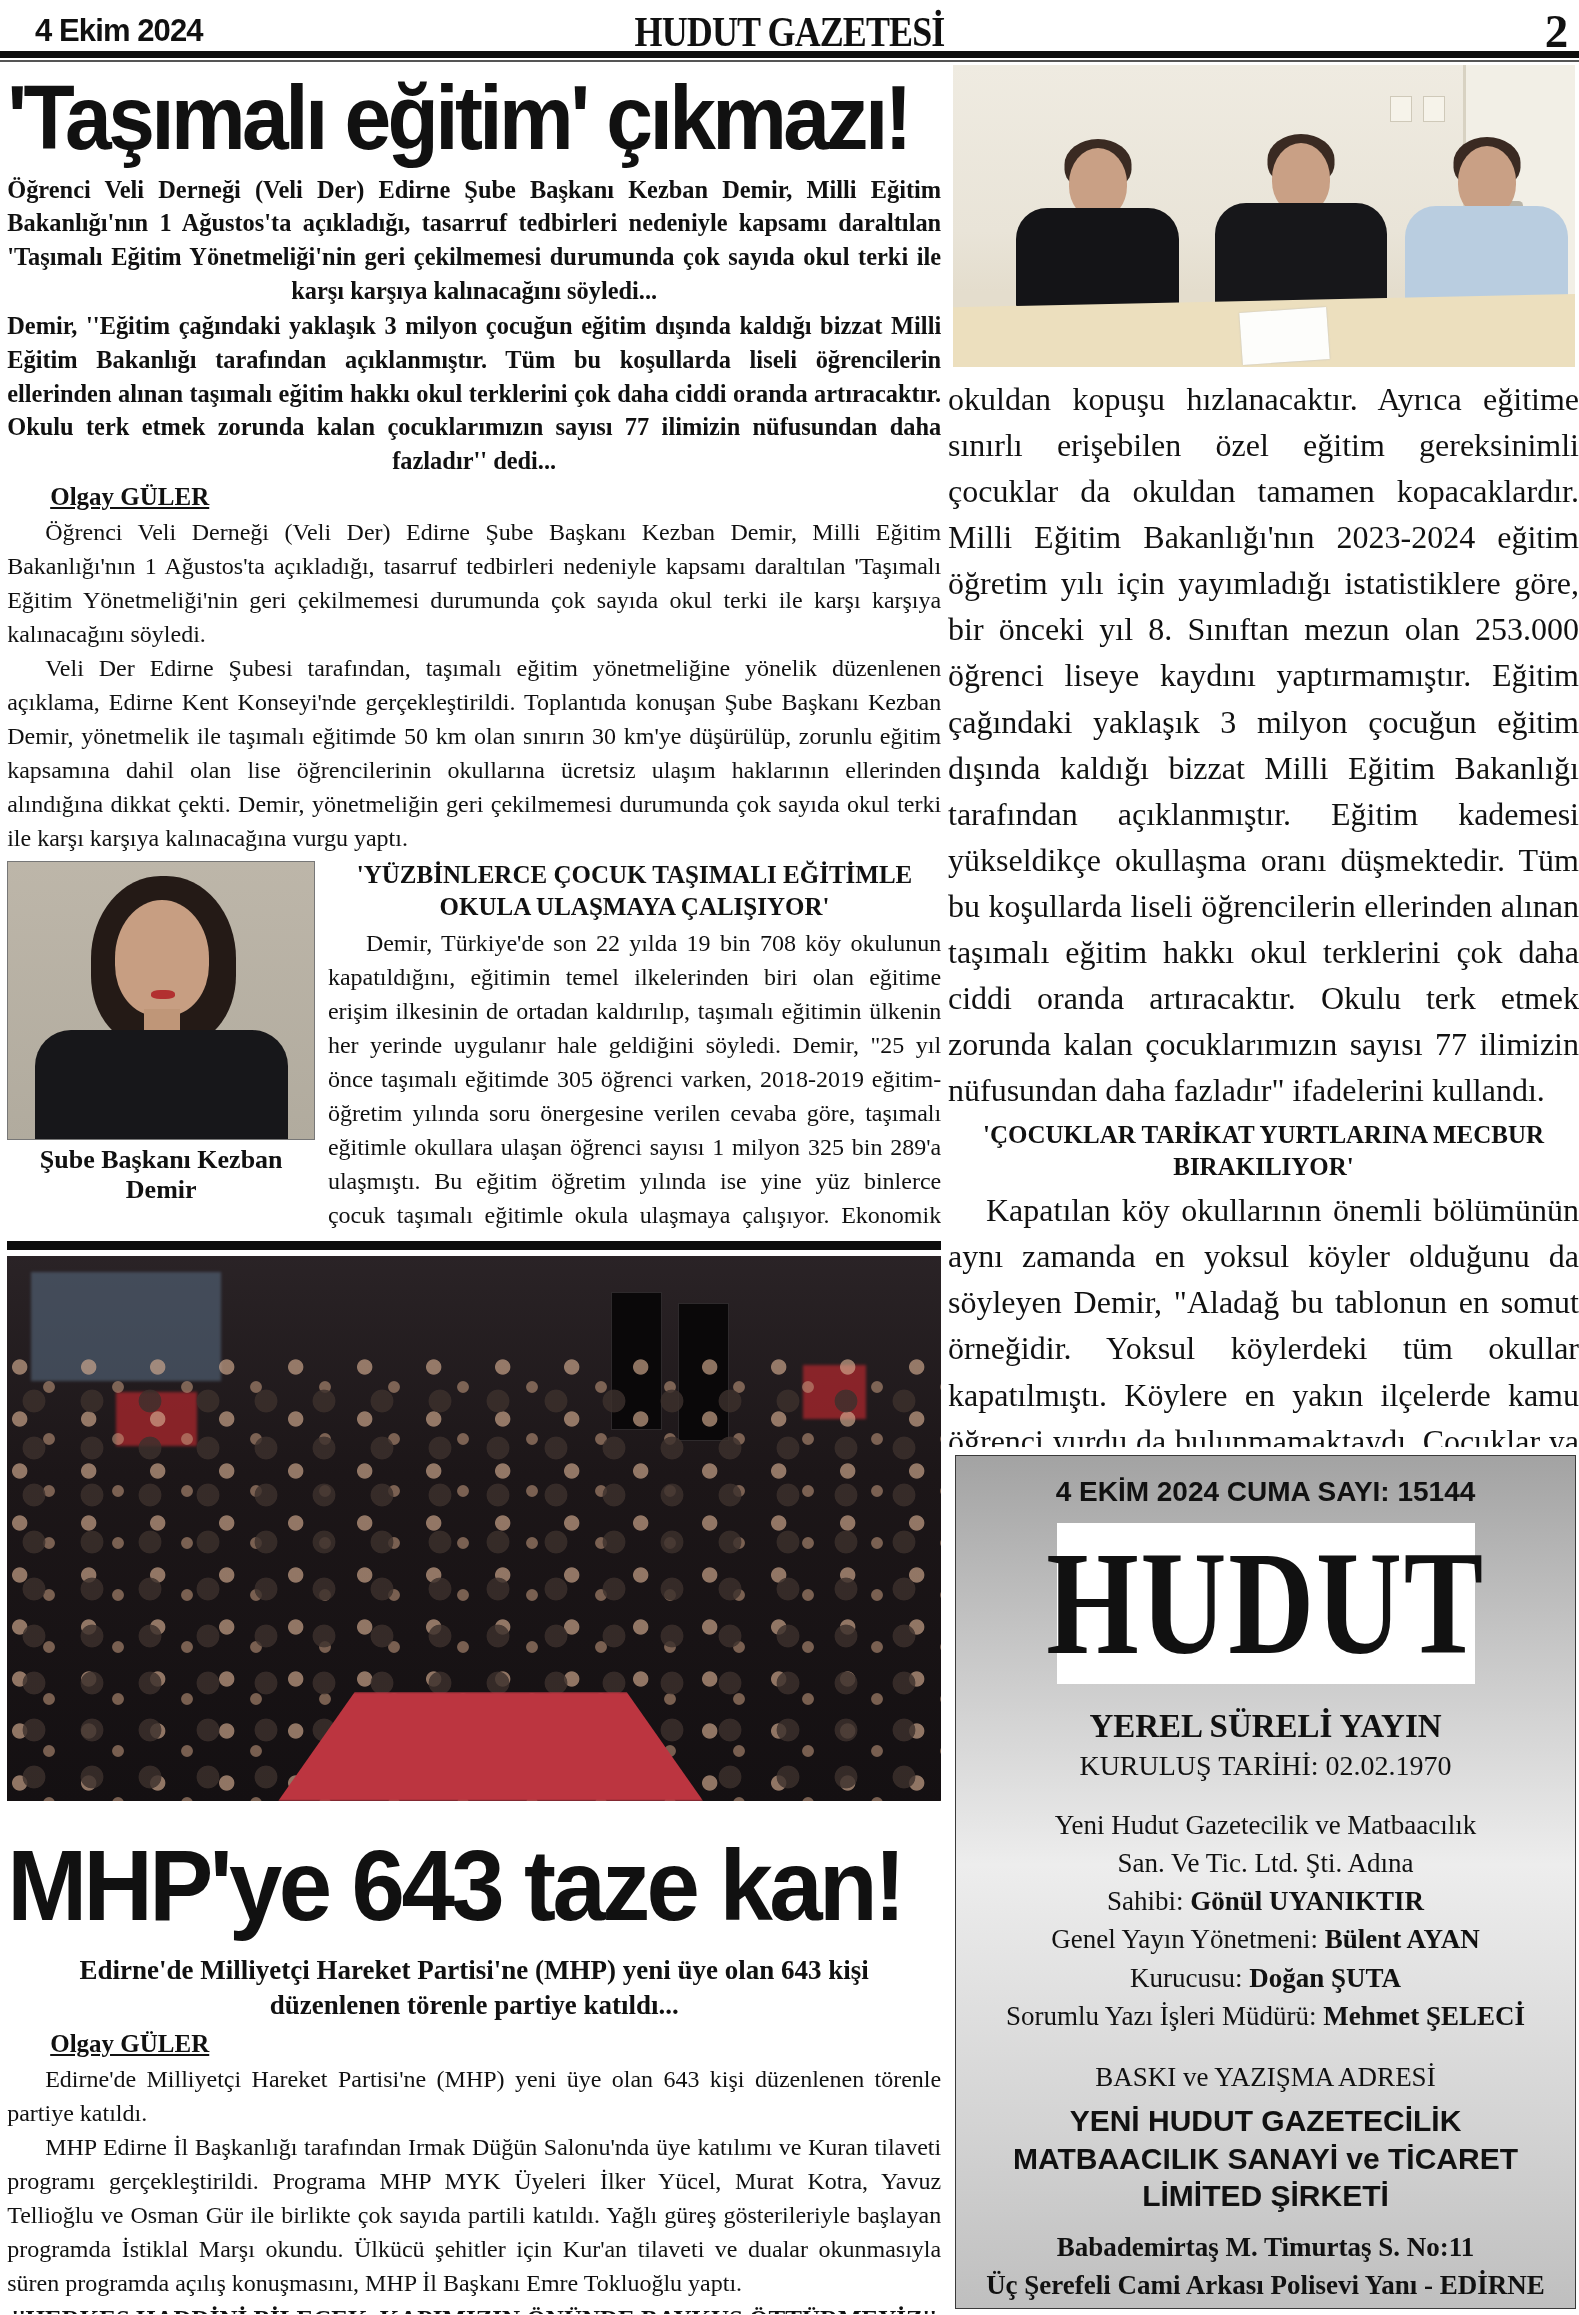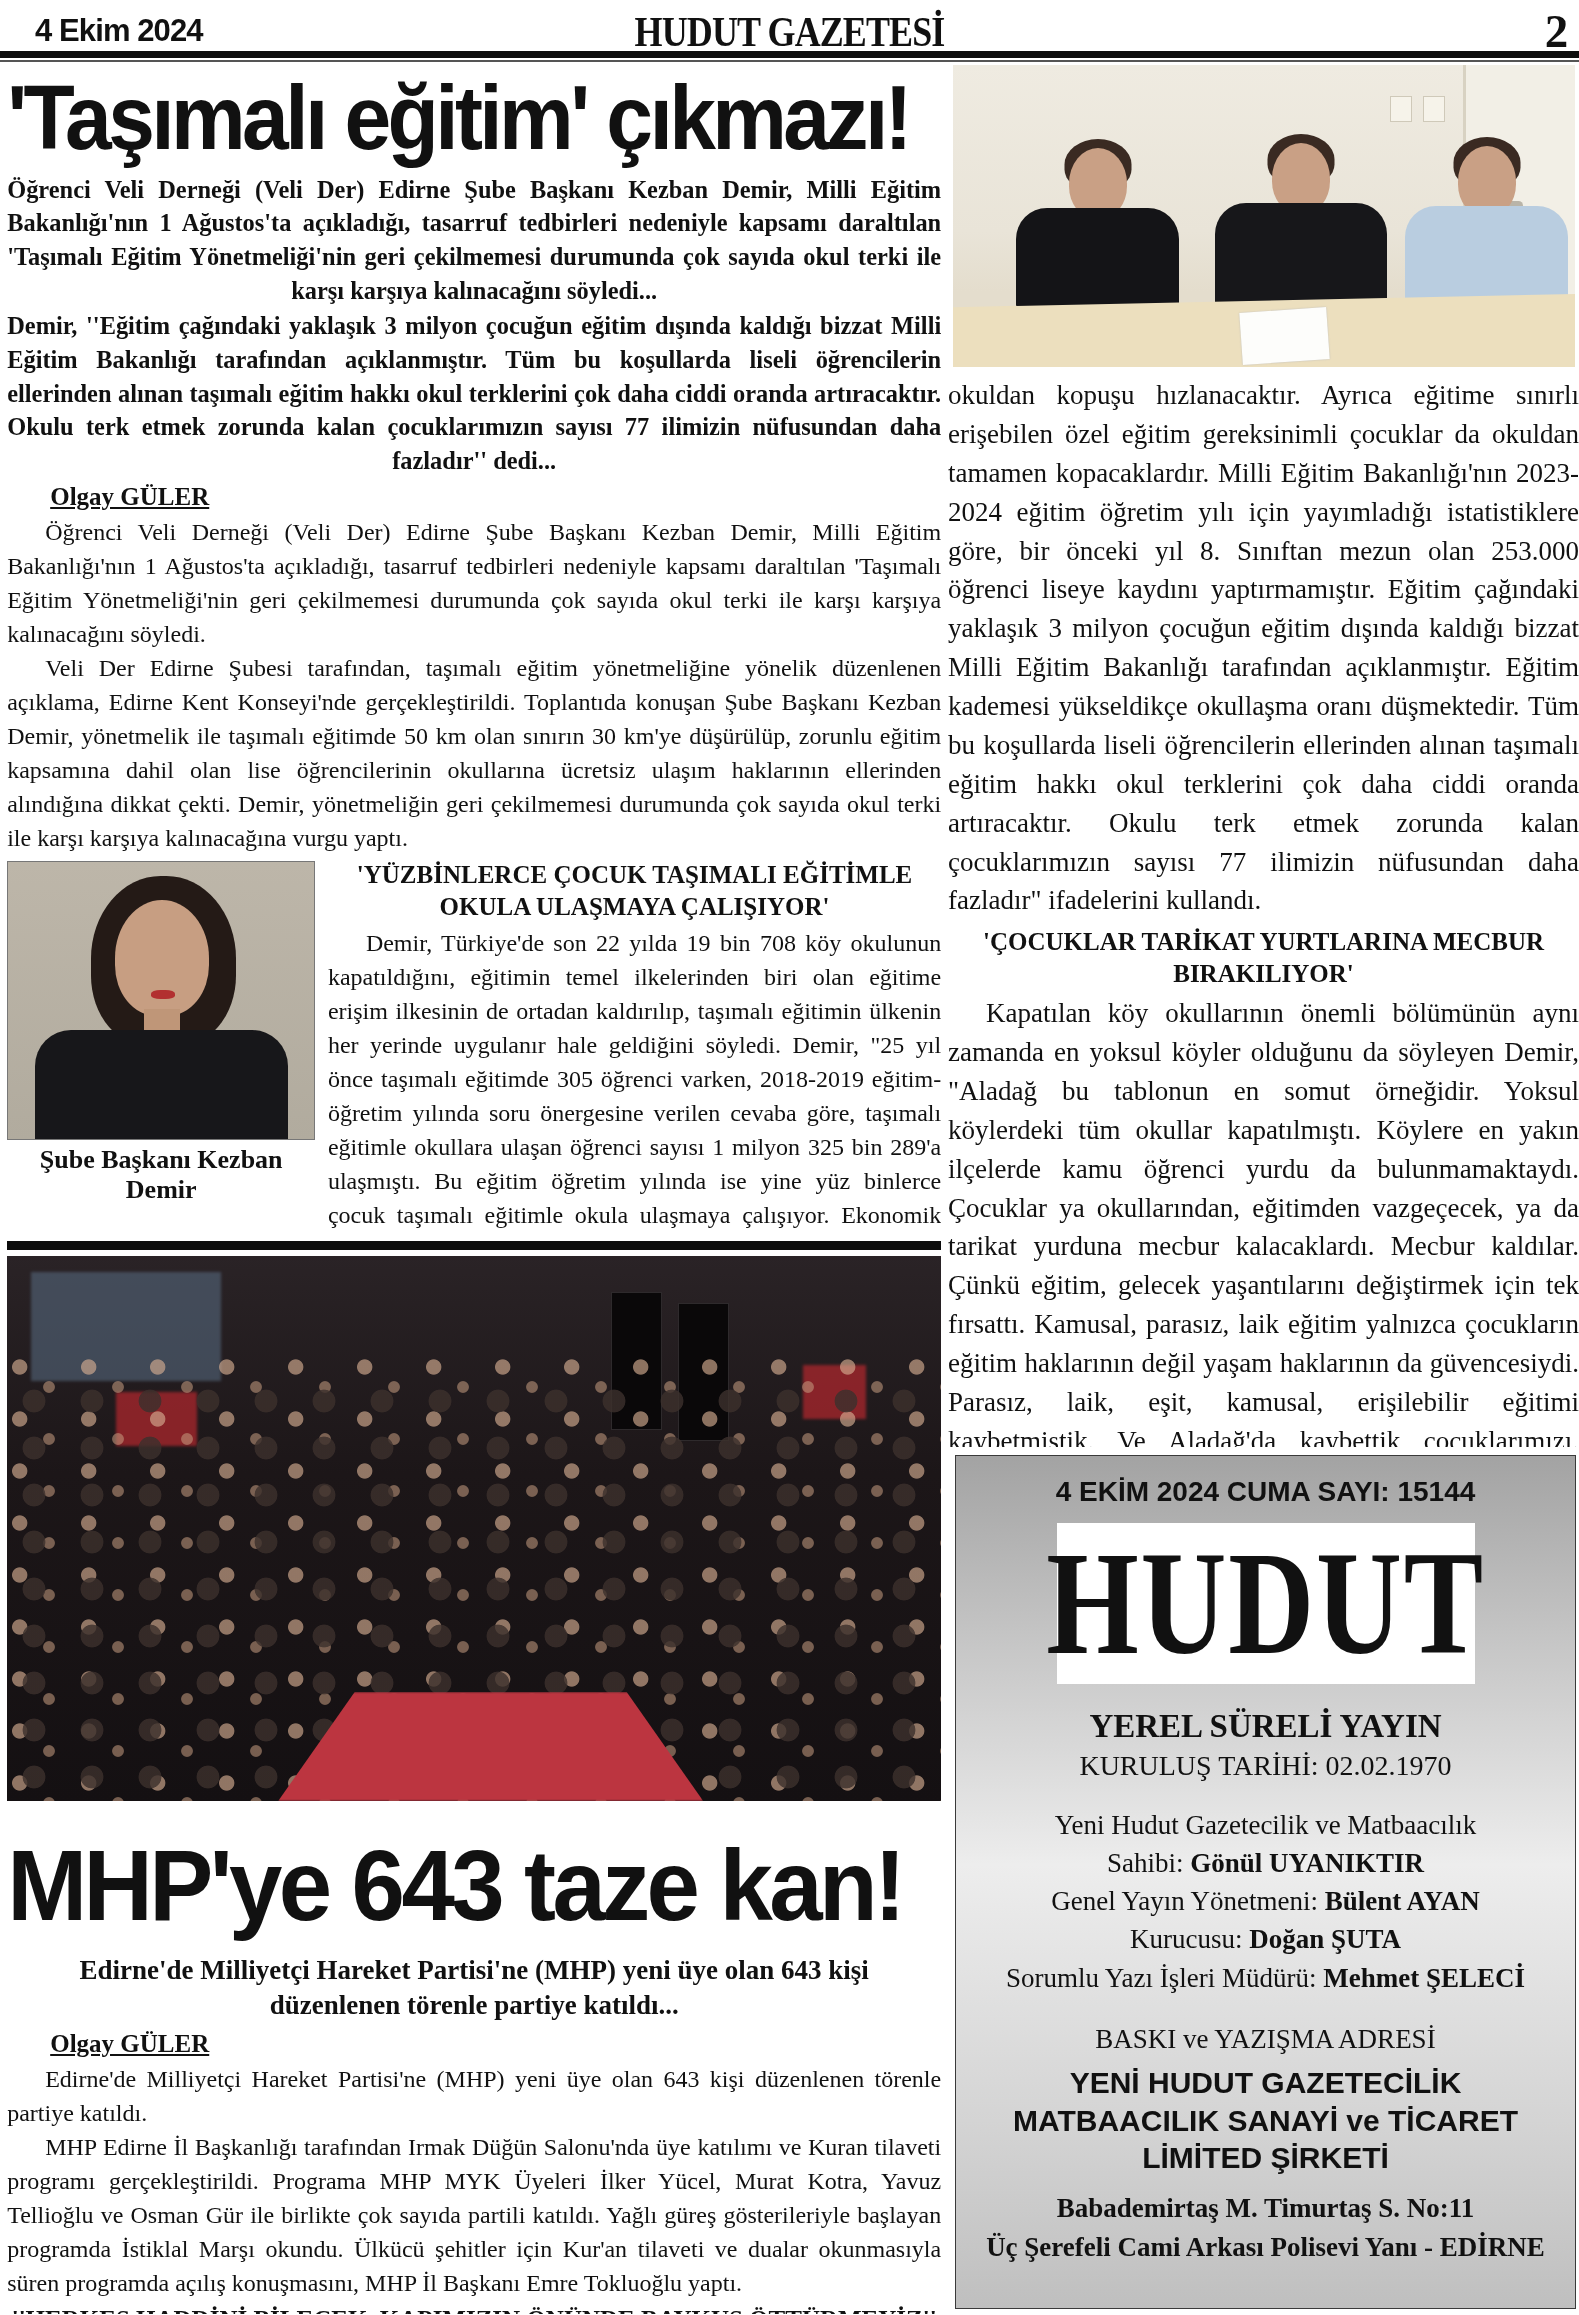--- a/index.html
+++ b/index.html
@@ -35,21 +35,21 @@
 
   
   .art2{position:absolute;left:7.2px;top:1826px;width:934px;height:488px;overflow:hidden;}
   .headline2{font-family:"Liberation Sans",sans-serif;font-weight:bold;font-size:96px;
              letter-spacing:-3.6px;line-height:1.0;margin:9px 0 22px 0;transform:scaleY(1.05);
              transform-origin:left top;white-space:nowrap;}
   .deck{font-weight:bold;font-size:27px;text-align:center;line-height:1.3;margin:0 54px 7.2px 54px;}
 
   
   .col2{position:absolute;left:948px;top:376px;width:631px;height:1071px;overflow:hidden;}
-  .col2 .para{font-size:27px;line-height:1.44;}
+  .col2 .para{font-size:32px;line-height:1.44;}
   .col2 .subhead{margin:5.4px 0 3.6px 0;}
 
   
   .photoA{position:absolute;left:953px;top:65px;width:622px;height:302px;overflow:hidden;
           background:linear-gradient(180deg,#efebe1 0%,#e9e4d8 55%,#e4ddcd 75%);}
   .photoA .door{position:absolute;right:0;top:0;width:109px;height:302px;background:#f2efe6;
                 border-left:3.6px solid #d8d2c2;}
   .photoA .handle{position:absolute;right:52px;top:136px;width:42px;height:9px;background:#b9b4a8;
                   border-radius:4.5px;box-shadow:0 12.7px 0 -1.8px #c4bfb2;}
   .photoA .switch{position:absolute;width:20px;height:23.5px;background:#f6f3ea;border:0.9px solid #cfc9b9;}
@@ -203,20 +203,21 @@
 <div class="imprint">
   <div class="imp-issue">4 EKİM 2024 CUMA SAYI: 15144</div>
   <div class="imp-logo">
     <span>HUDUT</span>
   </div>
   <div class="imp-type">YEREL SÜRELİ YAYIN</div>
   <div class="imp-founded">KURULUŞ TARİHİ: 02.02.1970</div>
 
   <div class="imp-block">
     <div class="imp-line">Yeni Hudut Gazetecilik ve Matbaacılık</div>
+    <div class="imp-line">San. Ve Tic. Ltd. Şti. Adına</div>
     <div class="imp-line"><span>Sahibi: </span><b>Gönül UYANIKTIR</b></div>
     <div class="imp-line"><span>Genel Yayın Yönetmeni: </span><b>Bülent AYAN</b></div>
     <div class="imp-line"><span>Kurucusu: </span><b>Doğan ŞUTA</b></div>
     <div class="imp-line"><span>Sorumlu Yazı İşleri Müdürü: </span><b>Mehmet ŞELECİ</b></div>
   </div>
 
   <div class="imp-baski">BASKI ve YAZIŞMA ADRESİ</div>
   <div class="imp-company" style="margin:9px 27px 0 27px;">YENİ HUDUT GAZETECİLİK MATBAACILIK SANAYİ ve TİCARET LİMİTED ŞİRKETİ</div>
   <div class="imp-addr">
     <div>Babademirtaş M. Timurtaş S. No:11</div>

